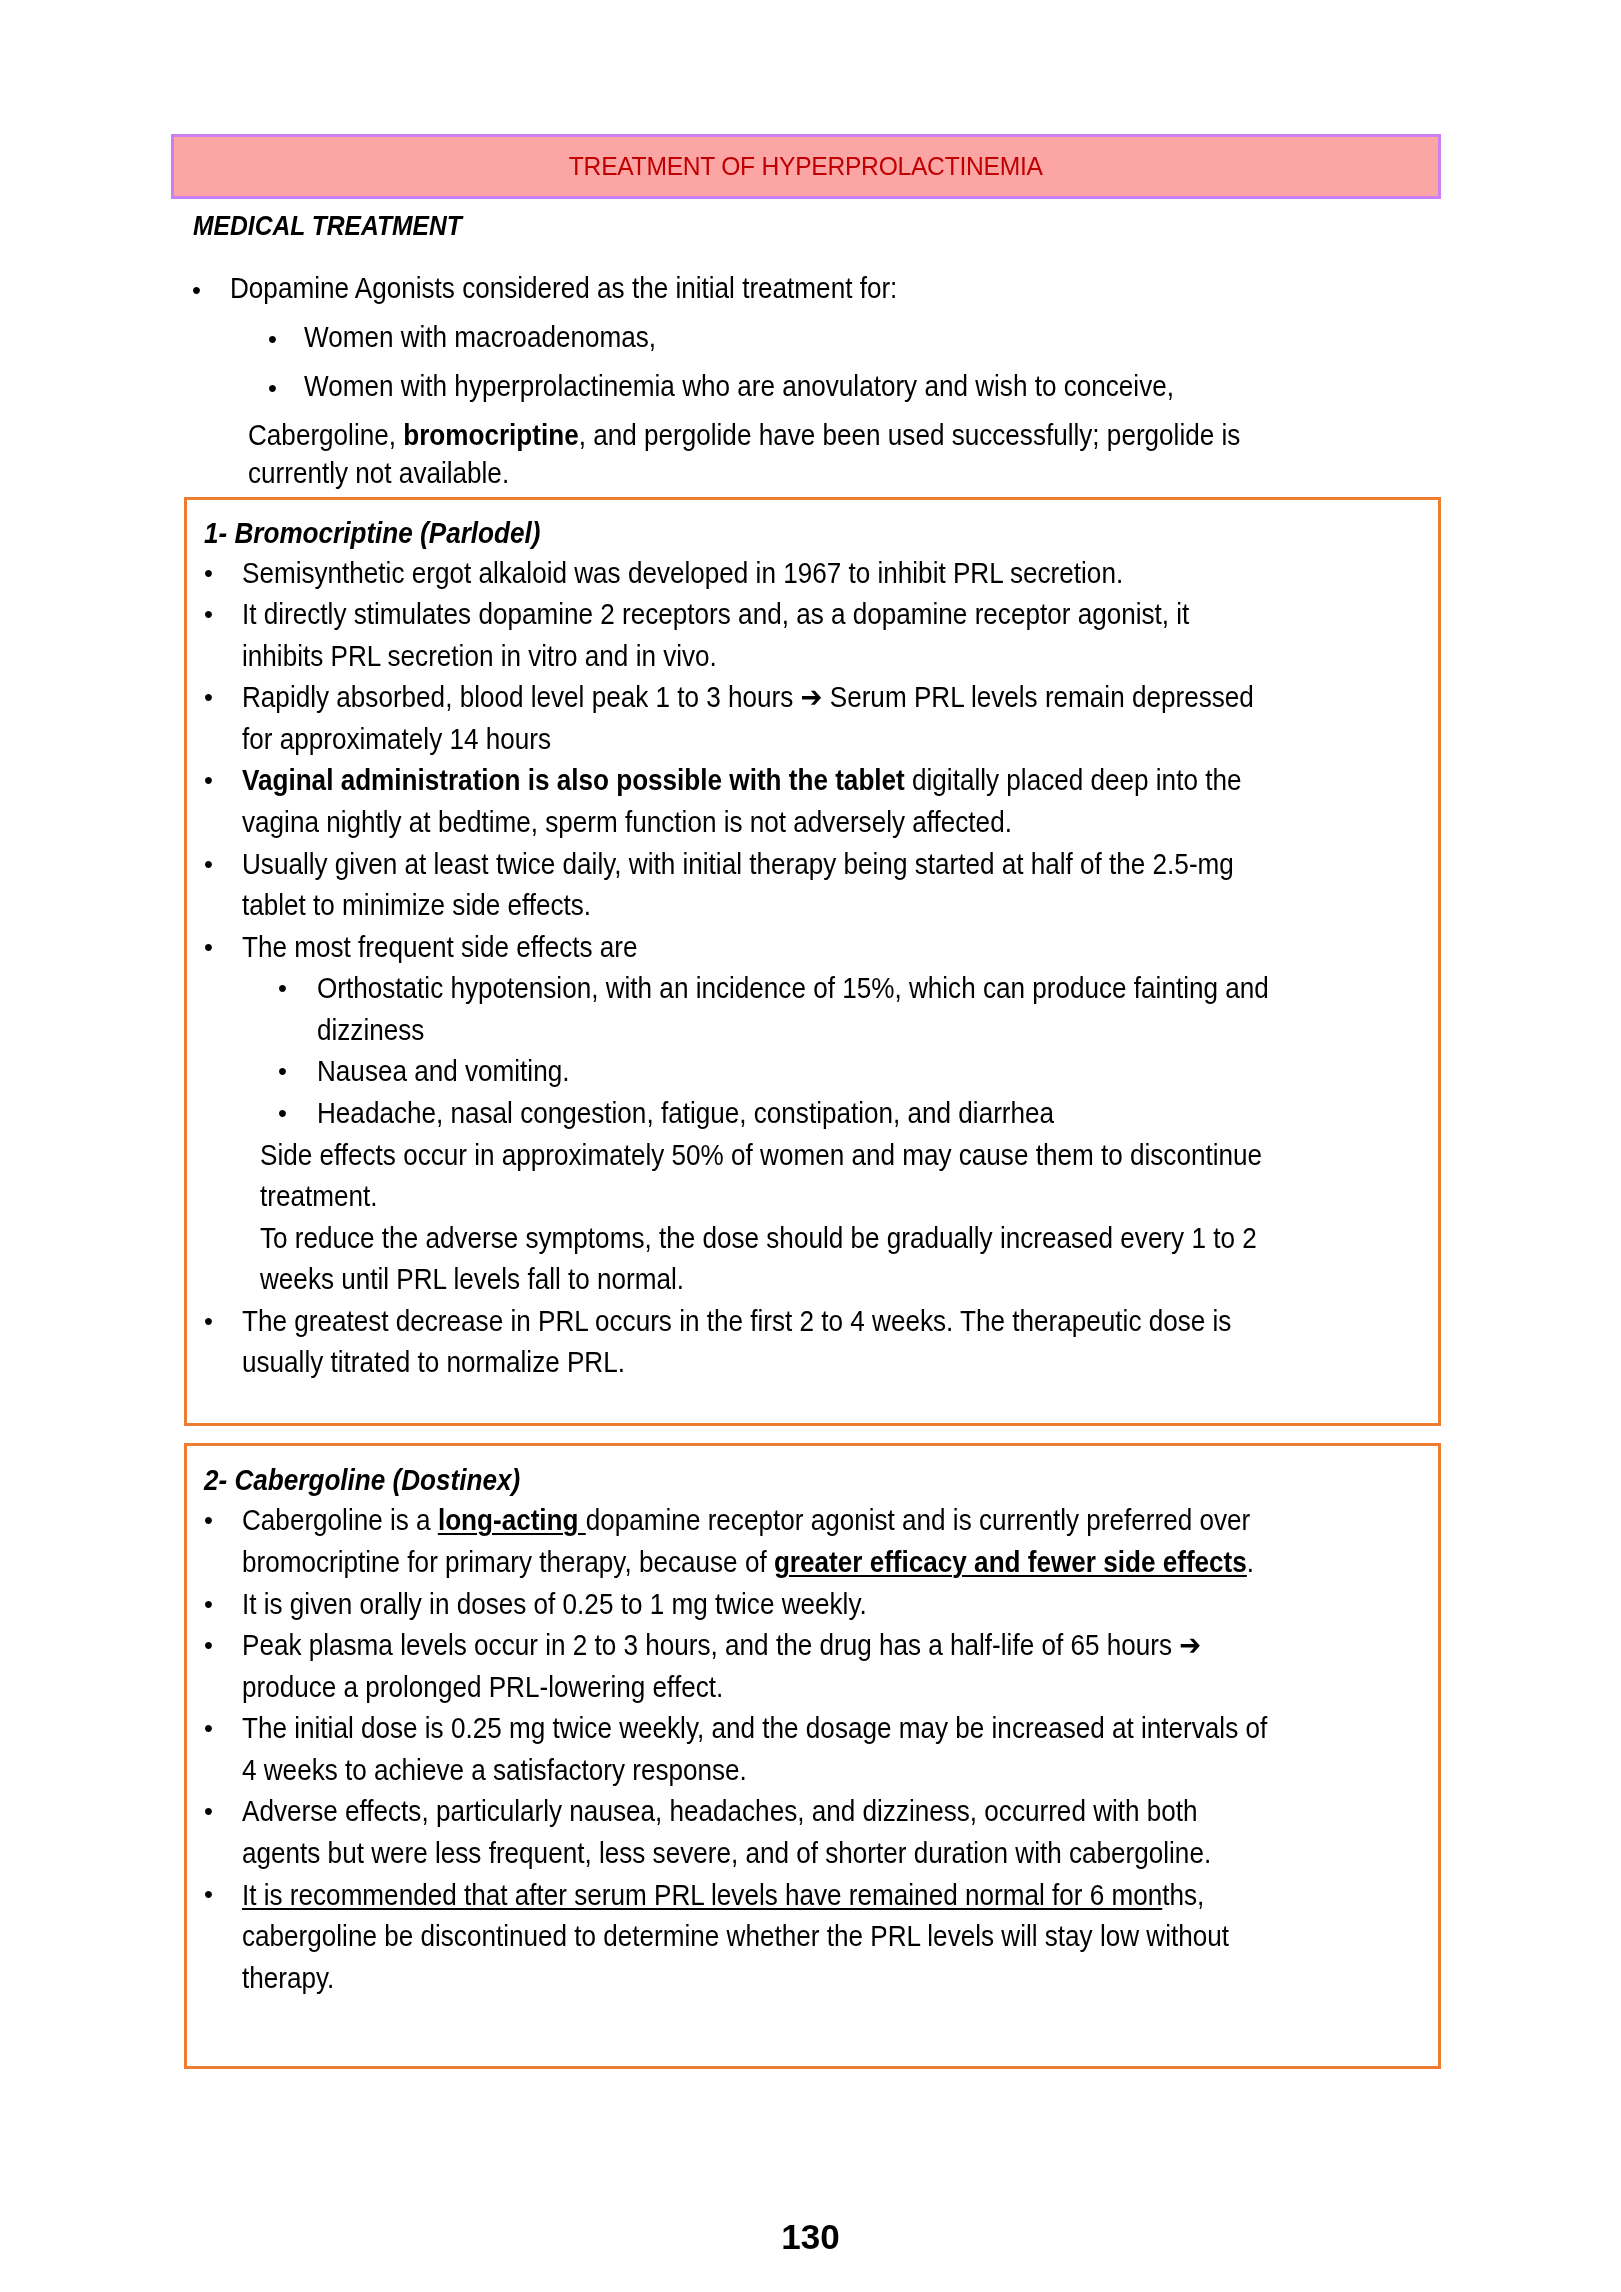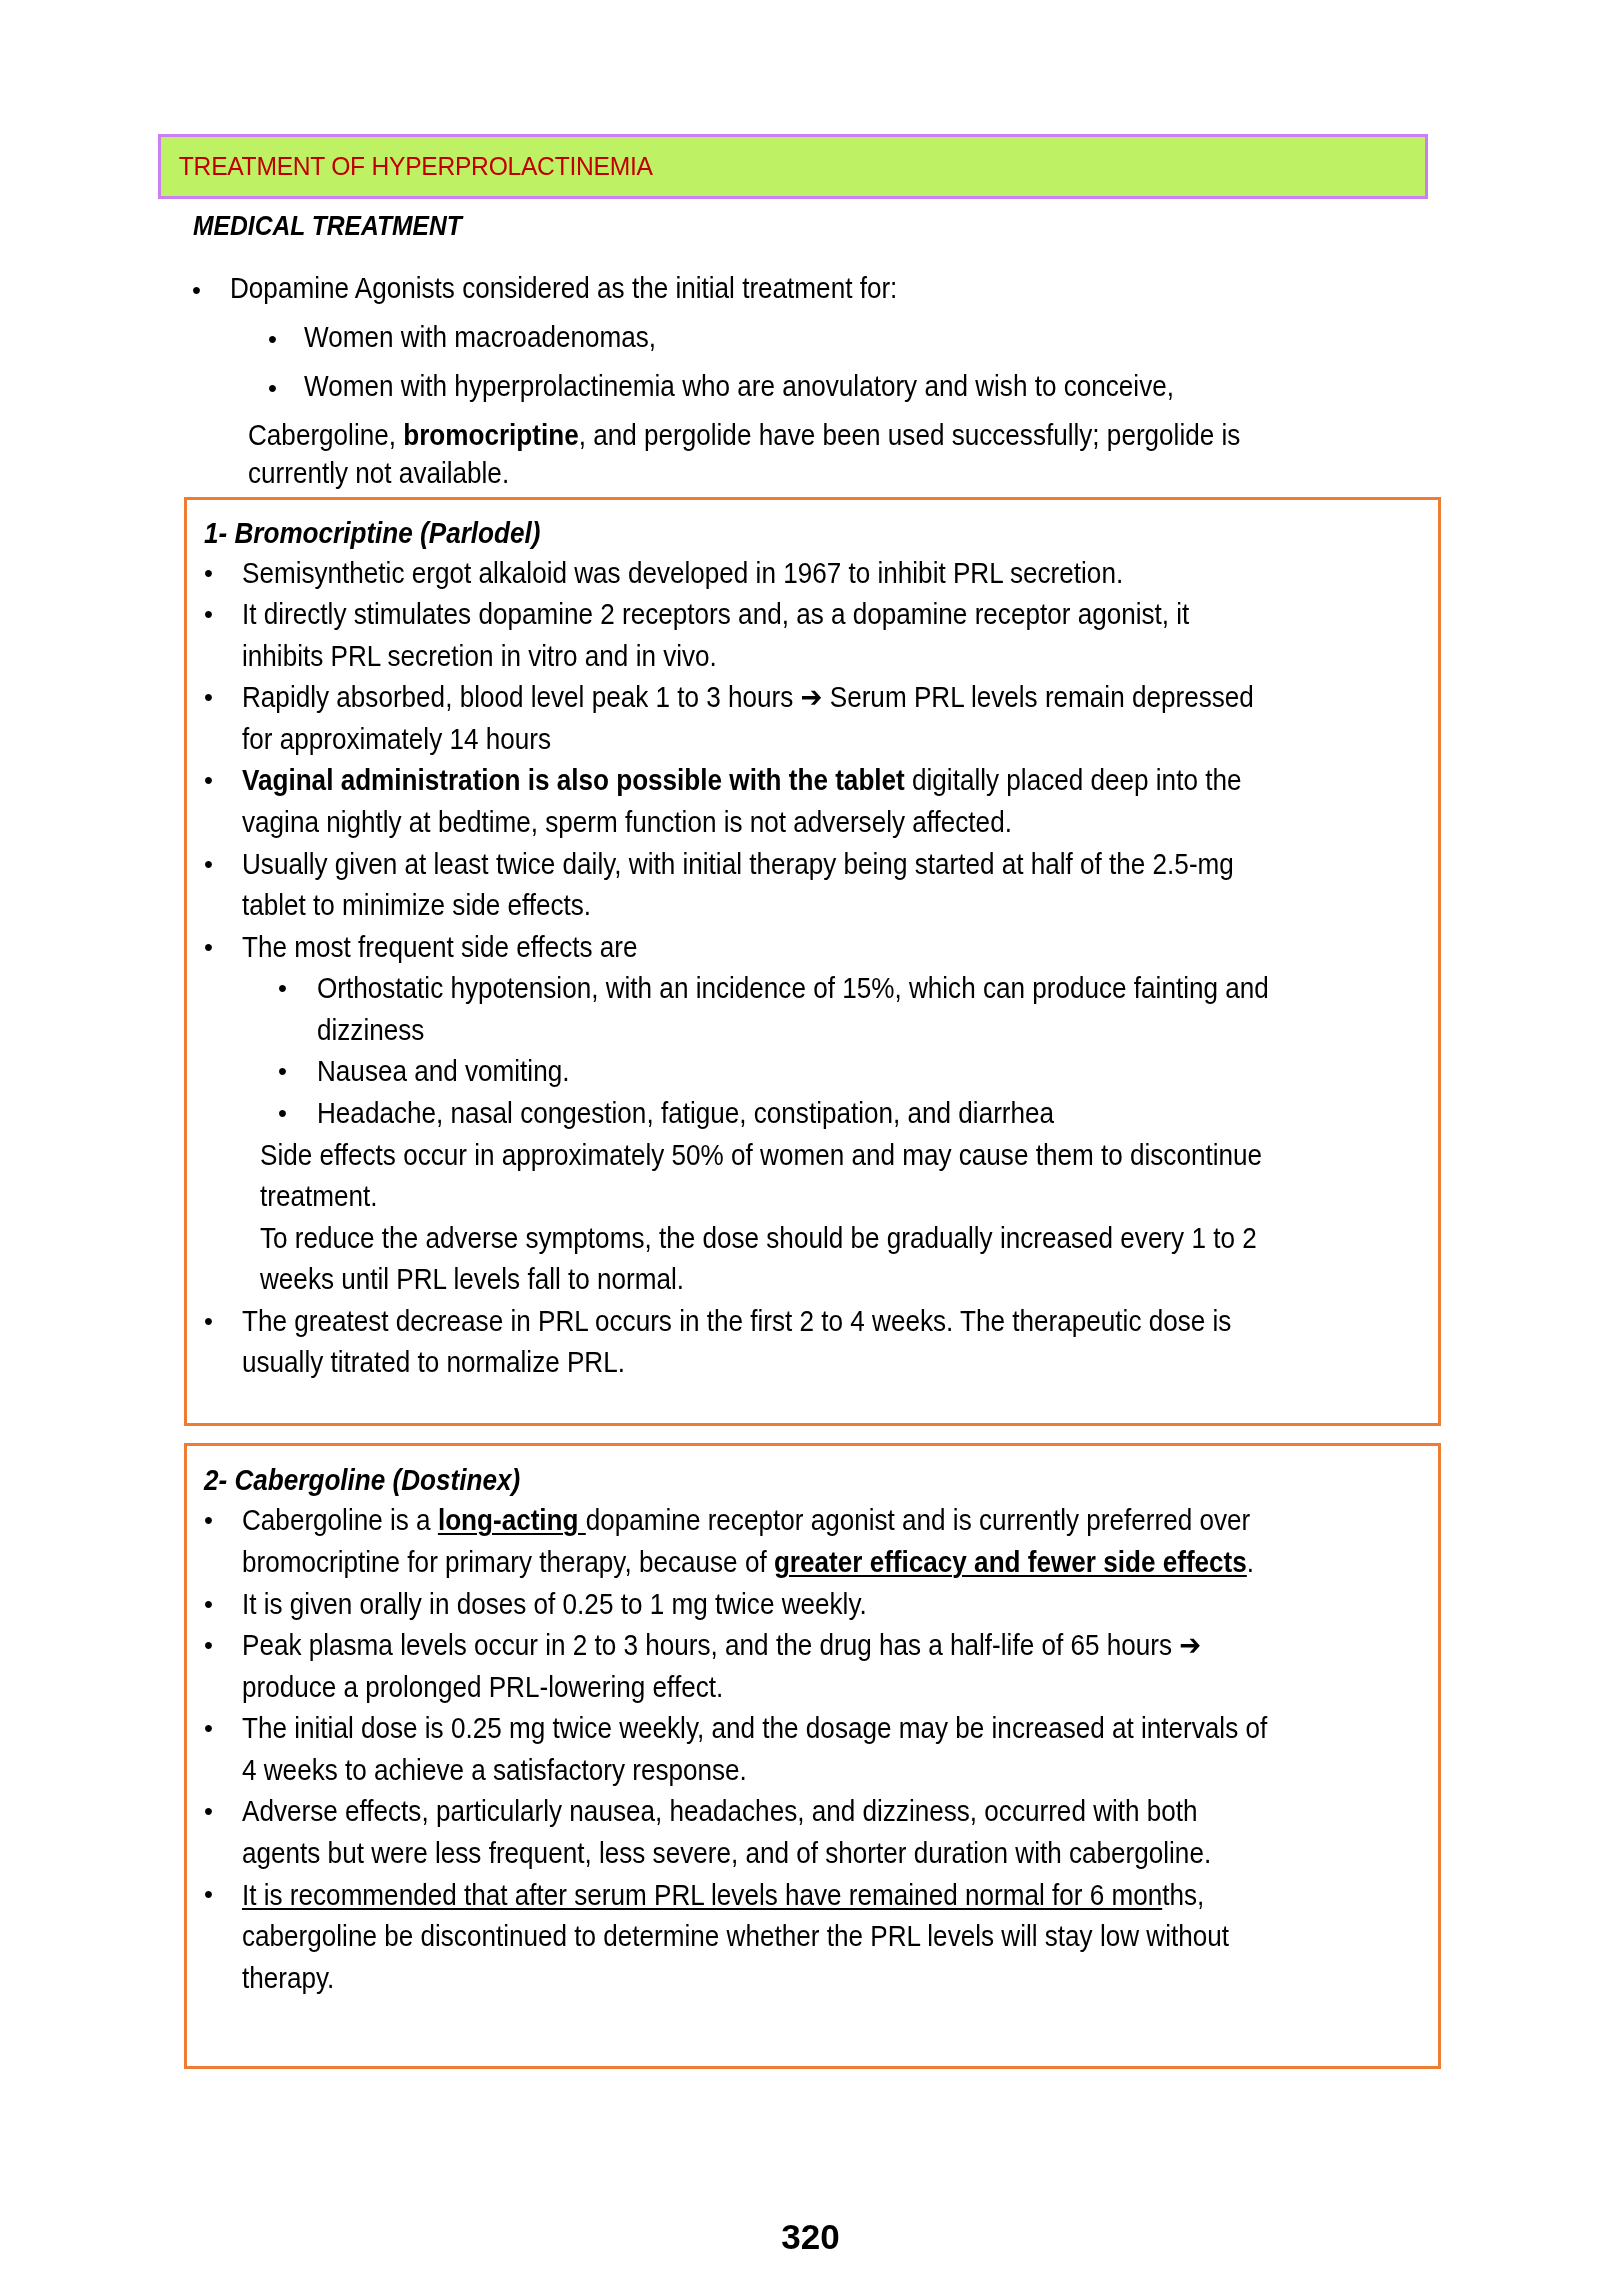--- a/index.html
+++ b/index.html
@@ -1,21 +1,21 @@
 <!DOCTYPE html>
 <html><head>
 <meta charset="utf-8">
 <style>
   html, body { margin: 0; padding: 0; background: #ffffff; }
   body { width: 1621px; height: 2293px; position: relative; overflow: hidden;
          font-family: "Liberation Sans", "DejaVu Sans", sans-serif; color: #000; }
   .page { position: absolute; left: 0; top: 0; width: 1621px; height: 2293px; }
-  .title-box { position: absolute; left: 158px; top: 134px; width: 1264px; height: 59px;
-               background: #bef264; border: 3.9px solid #cc7ff2; box-sizing: content-box;
-               display: flex; align-items: center; }
+  .title-box { position: absolute; left: 171px; top: 134px; width: 1264px; height: 59px;
+               background: #fca5a5; border: 3.9px solid #cc7ff2; box-sizing: content-box;
+               display: flex; align-items: center; justify-content: center; }
   .title-text { color: #c00000; font-size: 26.5px; letter-spacing: -0.3px; transform: scaleX(0.93); }
   .section-label { position: absolute; left: 193px; top: 210px; font-size: 27.4px; font-weight: bold;
                    font-style: italic; transform: scaleX(0.9); transform-origin: left center; }
   .line { position: absolute; white-space: nowrap; font-size: 29px; line-height: 1;
           transform: scaleX(0.9); transform-origin: left center; }
   .bullet { position: absolute; font-size: 25.5px; line-height: 1; }
   .box { position: absolute; border: 3.9px solid #ed7d31; box-sizing: border-box; background: #fff; }
   .box-title { position: absolute; white-space: nowrap; font-size: 29px; font-weight: bold; font-style: italic;
                transform: scaleX(0.9); transform-origin: left center; }
   .b { font-weight: bold; }
@@ -96,15 +96,15 @@
       <div class="line" style="left: 242px; top: 1756px;"><span>4 weeks to achieve a satisfactory response.</span></div>
       <div class="bullet" style="left: 204px; top: 1799px;">•</div>
       <div class="line" style="left: 242px; top: 1797px;"><span>Adverse effects, particularly nausea, headaches, and dizziness, occurred with both</span></div>
       <div class="line" style="left: 242px; top: 1839px;"><span>agents but were less frequent, less severe, and of shorter duration with cabergoline.</span></div>
       <div class="bullet" style="left: 204px; top: 1882px;">•</div>
       <div class="line" style="left: 242px; top: 1881px;"><span class="u">It is recommended that after serum PRL levels have remained normal for 6 mon</span><span>ths,</span></div>
       <div class="line" style="left: 242px; top: 1922px;"><span>cabergoline be discontinued to determine whether the PRL levels will stay low without</span></div>
       <div class="line" style="left: 242px; top: 1964px;"><span>therapy.</span></div>
     </div>
 
-  <div class="page-number">320</div>
+  <div class="page-number">130</div>
 </div>
 
 
 </body></html>

